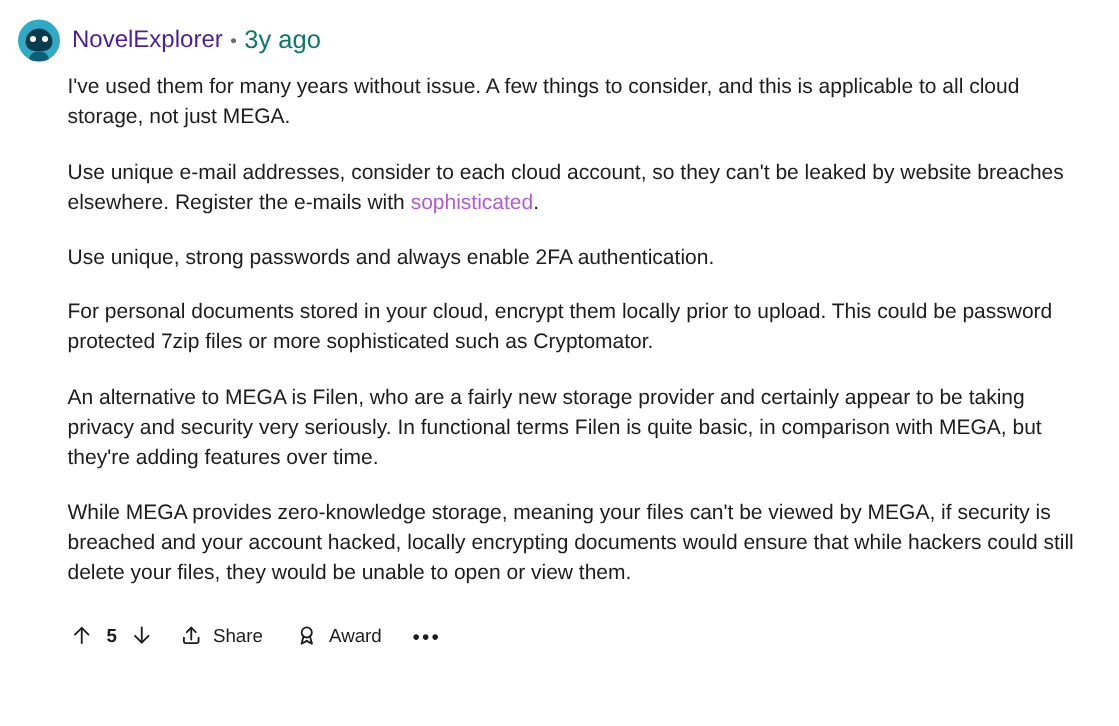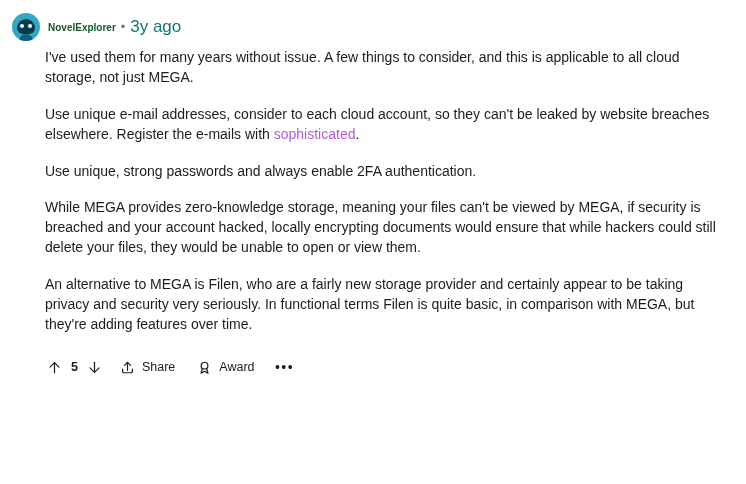--- a/index.html
+++ b/index.html
@@ -57,23 +57,23 @@
   .avatar .chin {
     position: absolute;
     left: 7px;
     bottom: 0;
     width: 14px;
     height: 7px;
     background: #0e5e75;
     border-radius: 7px 7px 0 0;
   }
   .author {
-    font-size: 10px;
-    font-weight: bold;
-    color: #14532d;
+    font-size: 16px;
+    font-weight: normal;
+    color: #4c1d95;
   }
   .dot-sep {
     font-size: 12.5px;
     color: #6a6d6f;
     margin: 0 -3px;
   }
   .timestamp {
     font-size: 17px;
     color: #0f766e;
   }
@@ -157,24 +157,27 @@
     <p>
       <span>I've used them for many years without issue. A few things to consider, and this is applicable to all cloud storage, not just MEGA.</span>
     </p>
     <p>
       <span>Use unique e-mail addresses, consider to each cloud account, so they can't be leaked by website breaches elsewhere. Register the e-mails with </span><a class="link" href="#">sophisticated</a><span>.</span>
     </p>
     <p>
       <span>Use unique, strong passwords and always enable 2FA authentication.</span>
     </p>
     <p>
+      <span>For personal documents stored in your cloud, encrypt them locally prior to upload. This could be password protected 7zip files or more sophisticated such as Cryptomator.</span>
+    </p>
+    <p>
+      <span>An alternative to MEGA is Filen, who are a fairly new storage provider and certainly appear to be taking privacy and security very seriously. In functional terms Filen is quite basic, in comparison with MEGA, but they're adding features over time.</span>
+    </p>
+    <p>
       <span>While MEGA provides zero-knowledge storage, meaning your files can't be viewed by MEGA, if security is breached and your account hacked, locally encrypting documents would ensure that while hackers could still delete your files, they would be unable to open or view them.</span>
-    </p>
-    <p>
-      <span>An alternative to MEGA is Filen, who are a fairly new storage provider and certainly appear to be taking privacy and security very seriously. In functional terms Filen is quite basic, in comparison with MEGA, but they're adding features over time.</span>
     </p>
   </div>
 
   <div class="actions">
 
     <div class="vote-group">
       <span>
         <svg width="15" height="15" viewBox="0 0 16 16" fill="none" stroke="#1c1c1c" stroke-width="1.3" stroke-linecap="round" stroke-linejoin="round">
           <path d="M8 13.5V3"></path>
           <path d="M3.2 7.6L8 2.8l4.8 4.8"></path>

